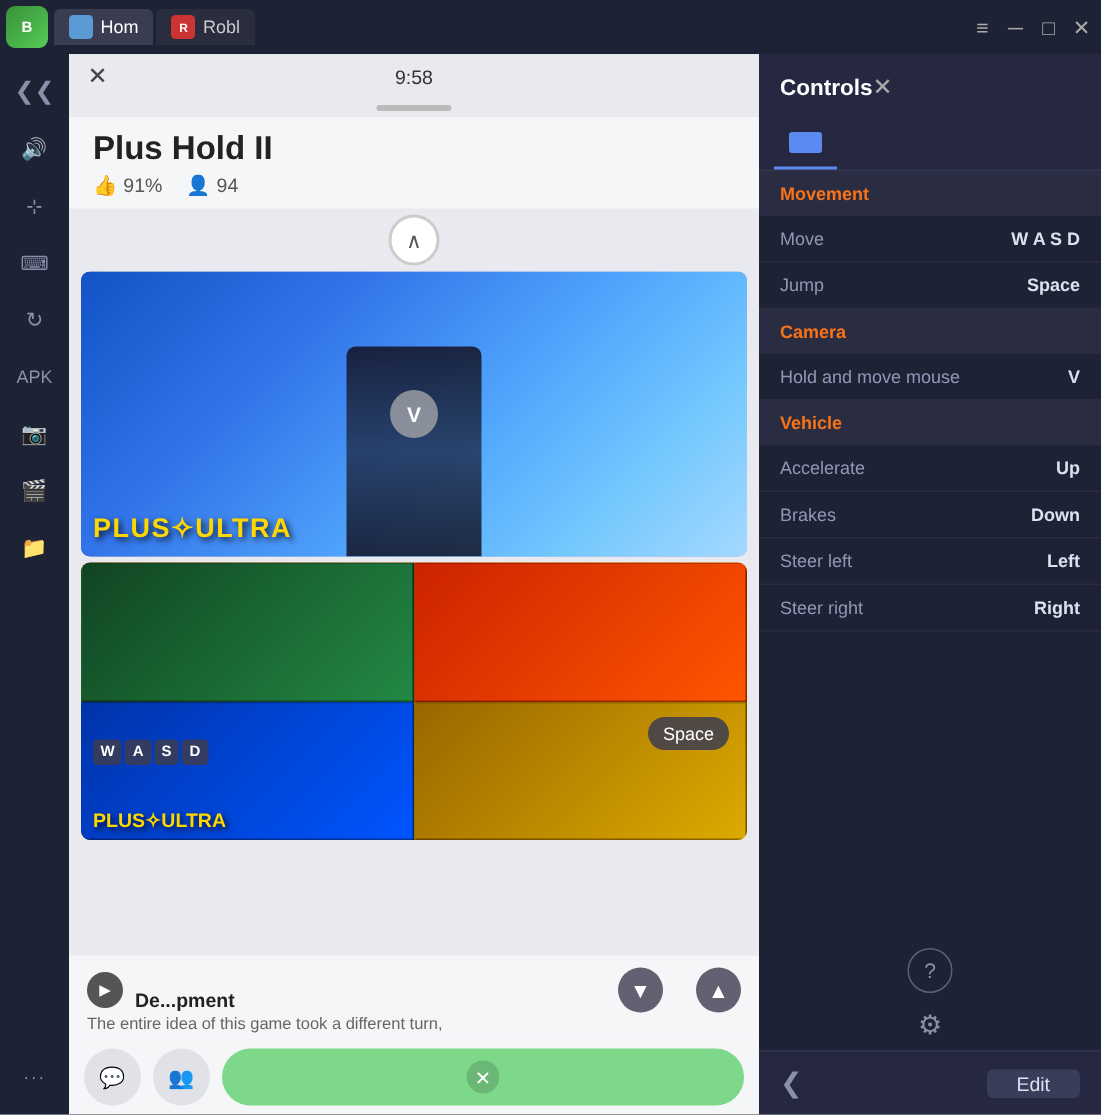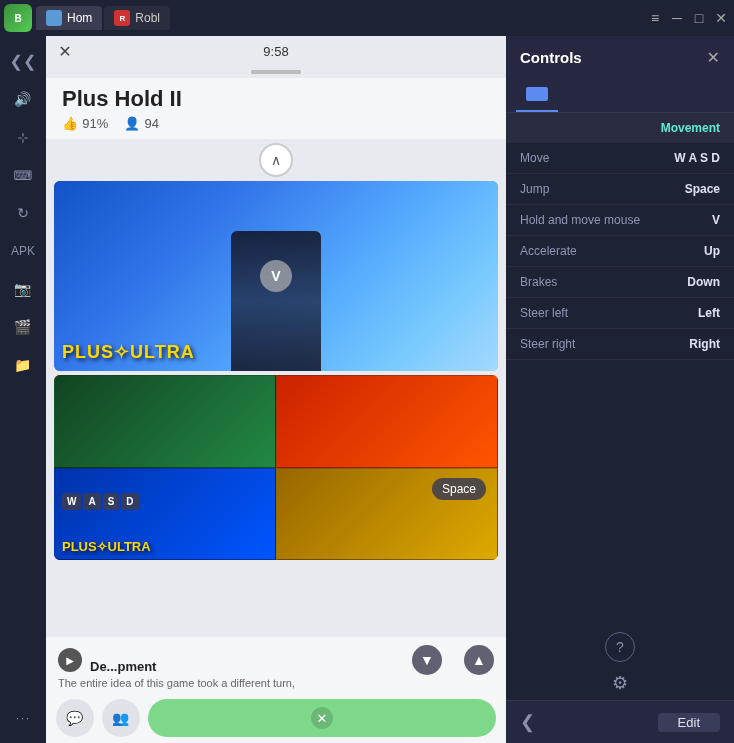--- a/index.html
+++ b/index.html
@@ -364,21 +364,21 @@
     .controls-panel {
       width: 228px;
       background: #1e2235;
       display: flex;
       flex-direction: column;
     }
 
     .controls-header {
       display: flex;
       align-items: center;
-      justify-content: space-between;
+      justify-content: flex-start;
       padding: 12px 14px 8px;
       background: #252840;
     }
     .controls-title {
       font-size: 15px;
       font-weight: 600;
       color: #fff;
     }
     .controls-close {
       color: #aaa;
@@ -417,22 +417,21 @@
       flex: 1;
       overflow-y: auto;
       padding: 0;
     }
 
     .section-header {
       background: #2a2d42;
       padding: 8px 14px;
       font-size: 12px;
       font-weight: 600;
-      color: #5eead4;
-      text-align: right;
+      color: #f97316;
     }
 
     .control-row {
       display: flex;
       align-items: center;
       justify-content: space-between;
       padding: 8px 14px;
       border-bottom: 1px solid #2a2d42;
     }
     .control-label {
@@ -677,25 +676,31 @@
       </div>
       <div class="control-row">
         <span class="control-label">Move</span>
         <span class="control-key">W A S D</span>
       </div>
       <div class="control-row">
         <span class="control-label">Jump</span>
         <span class="control-key">Space</span>
       </div>
 
+      <div class="section-header">
+        <span>Camera</span>
+      </div>
       <div class="control-row">
         <span class="control-label">Hold and move mouse</span>
         <span class="control-key">V</span>
       </div>
 
+      <div class="section-header">
+        <span>Vehicle</span>
+      </div>
       <div class="control-row">
         <span class="control-label">Accelerate</span>
         <span class="control-key">Up</span>
       </div>
       <div class="control-row">
         <span class="control-label">Brakes</span>
         <span class="control-key">Down</span>
       </div>
       <div class="control-row">
         <span class="control-label">Steer left</span>

